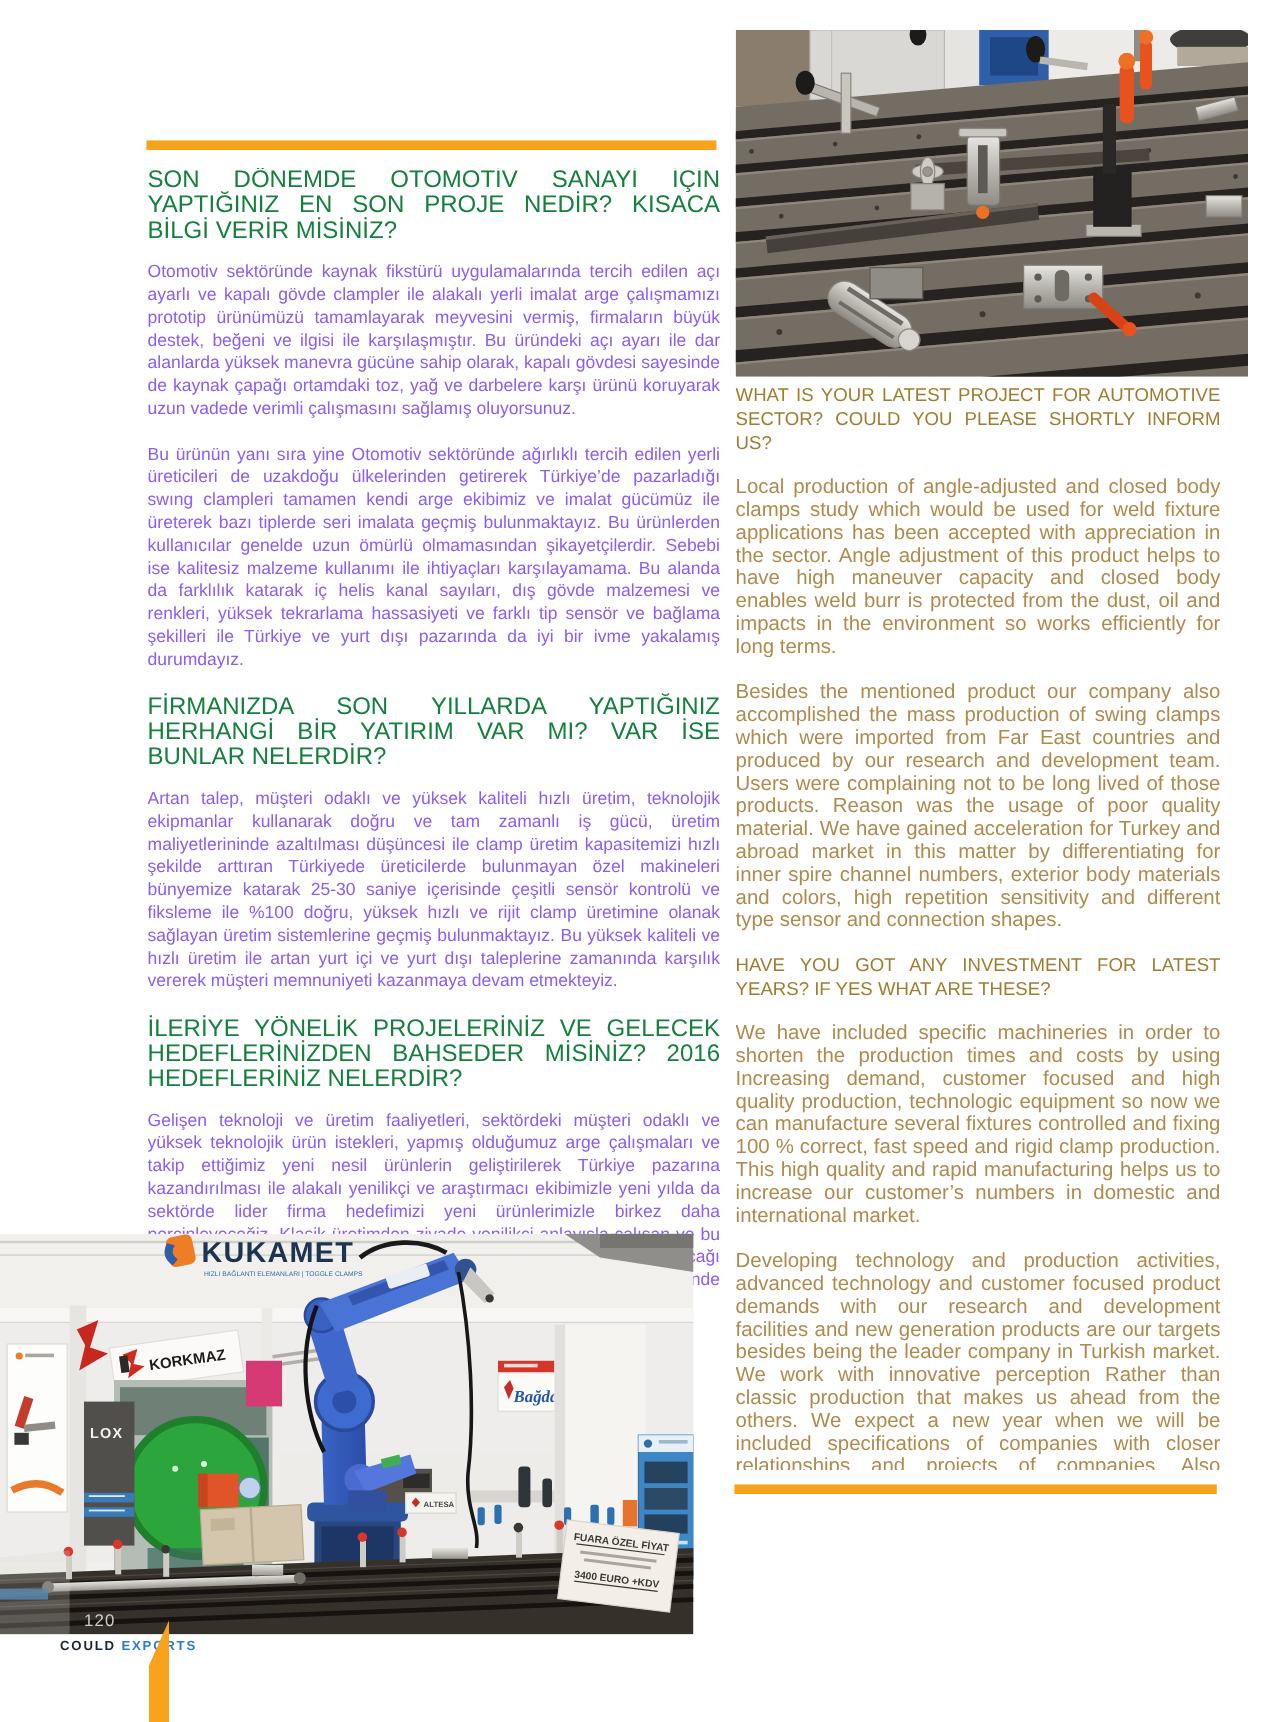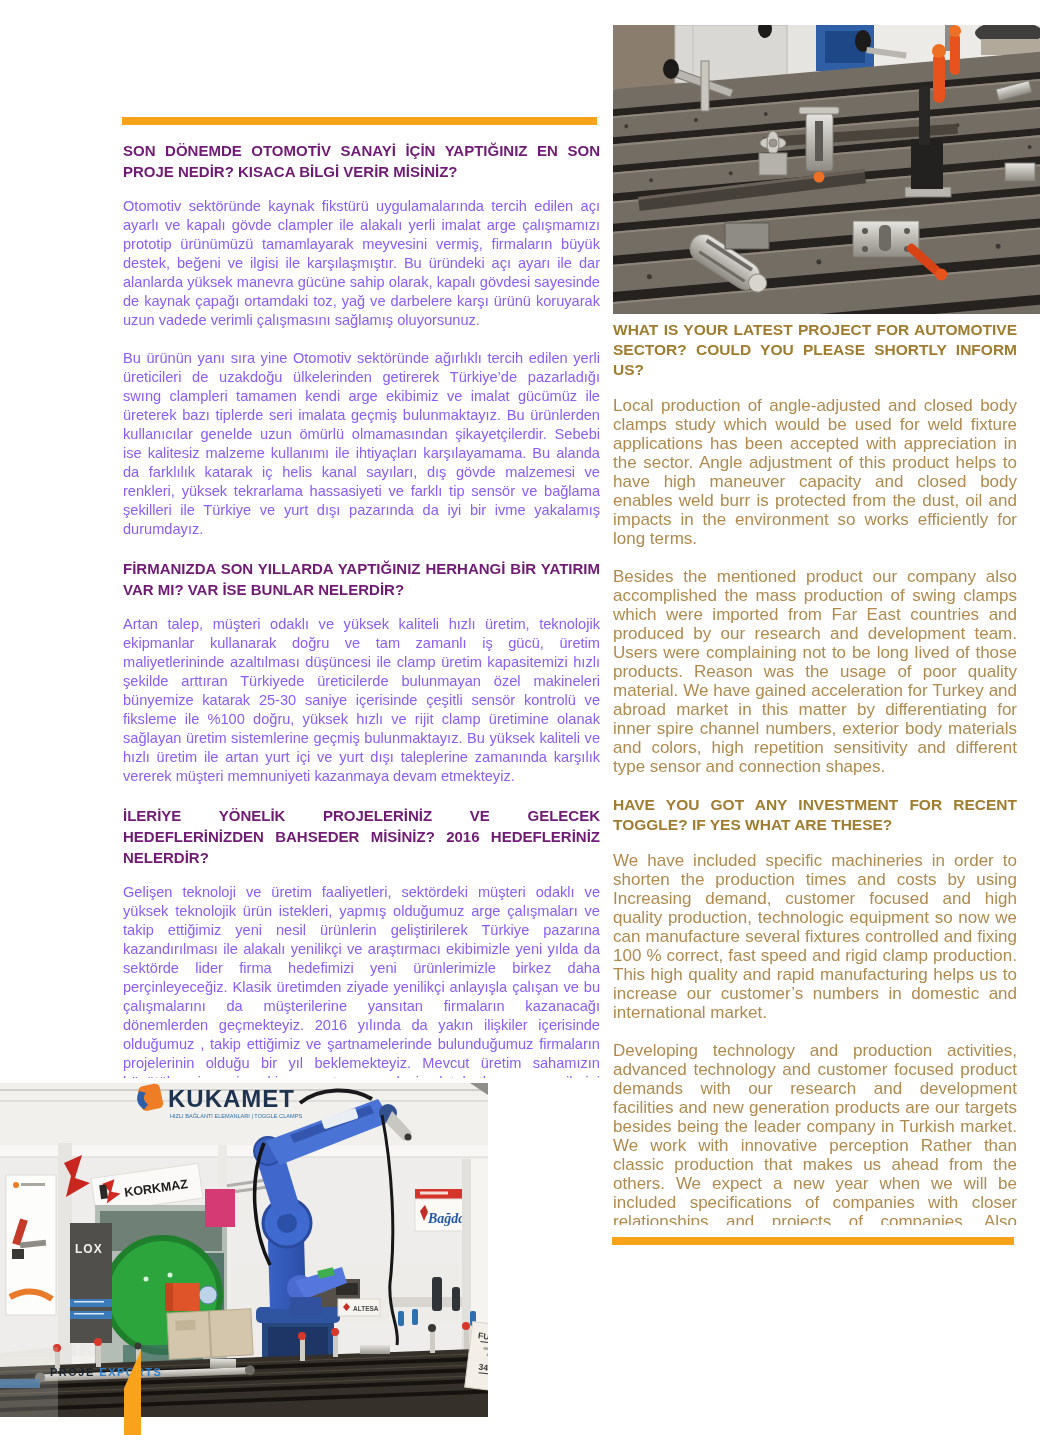--- a/index.html
+++ b/index.html
@@ -3,31 +3,31 @@
 <meta charset="utf-8">
 <style>
   html,body{margin:0;padding:0;background:#ffffff;}
   .page{position:relative;width:1062px;height:1435px;background:#ffffff;overflow:hidden;
         font-family:"Liberation Sans", sans-serif;}
   .rule{position:absolute;background:#F9A21C;}
   .rule-top-left{left:122px;top:117px;width:475px;height:8px;}
   .rule-bottom-right{left:612px;top:1237px;width:402px;height:8px;}
 
   .col-left{position:absolute;left:123px;top:140px;width:477px;height:938px;overflow:hidden;}
-  .col-left h3{margin:0 0 15px 0;font-size:15px;line-height:21px;font-weight:bold;
-               color:#701a75;text-align:justify;}
+  .col-left h3{margin:0 0 15px 0;font-size:20px;line-height:21px;font-weight:normal;
+               color:#15803d;text-align:justify;}
   .col-left p{margin:0 0 19px 0;font-size:14.6px;line-height:19px;color:#8b5cf6;text-align:justify;}
 
   .col-right{position:absolute;left:613px;top:320px;width:404px;height:905px;overflow:hidden;}
-  .col-right h3{margin:0 0 16px 0;font-size:15.5px;line-height:20px;font-weight:bold;
+  .col-right h3{margin:0 0 16px 0;font-size:15.5px;line-height:20px;font-weight:normal;
                 color:#A07C2E;text-align:justify;}
   .col-right p{margin:0 0 19px 0;font-size:17px;line-height:19px;color:#B08A4D;text-align:justify;}
 
   .photo-top{position:absolute;left:613px;top:25px;width:427px;height:289px;margin:0;overflow:hidden;}
-  .photo-bottom{position:absolute;left:0;top:1083px;width:488px;height:334px;margin:0;overflow:hidden;}
+  .photo-bottom{position:absolute;left:0;top:1028px;width:578px;height:334px;margin:0;overflow:hidden;}
   .photo-top svg,.photo-bottom svg{display:block;}
 
   .page-num{position:absolute;left:70px;top:1342px;font-size:14px;letter-spacing:1px;
             color:rgba(230,230,228,0.85);z-index:5;}
   .brand{position:absolute;left:50px;top:1366px;font-size:11px;letter-spacing:1.5px;z-index:5;}
   .brand .b1{color:#1B2631;font-weight:bold;}
   .brand .b2{color:#2D7DC8;font-weight:bold;}
 
   .ribbon{position:absolute;left:124px;top:1350px;width:17px;height:85px;background:#F9A21C;
           clip-path:polygon(0 45%,100% 0,100% 100%,0 100%);z-index:6;}
@@ -165,21 +165,21 @@
     <h3>FİRMANIZDA SON YILLARDA YAPTIĞINIZ HERHANGİ BİR YATIRIM VAR MI? VAR İSE BUNLAR NELERDİR?</h3>
     <p>Artan talep, müşteri odaklı ve yüksek kaliteli hızlı üretim, teknolojik ekipmanlar kullanarak doğru ve tam zamanlı iş gücü, üretim maliyetlerininde azaltılması düşüncesi ile clamp üretim kapasitemizi hızlı şekilde arttıran Türkiyede üreticilerde bulunmayan özel makineleri bünyemize katarak 25-30 saniye içerisinde çeşitli sensör kontrolü ve fiksleme ile  %100 doğru, yüksek hızlı ve rijit clamp üretimine olanak sağlayan üretim sistemlerine geçmiş bulunmaktayız. Bu yüksek kaliteli ve hızlı üretim ile artan yurt içi ve yurt dışı taleplerine zamanında karşılık vererek müşteri memnuniyeti kazanmaya devam etmekteyiz.</p>
     <h3>İLERİYE YÖNELİK PROJELERİNİZ VE GELECEK HEDEFLERİNİZDEN BAHSEDER MİSİNİZ? 2016 HEDEFLERİNİZ NELERDİR?</h3>
     <p>Gelişen teknoloji ve üretim faaliyetleri, sektördeki müşteri odaklı ve yüksek teknolojik ürün istekleri, yapmış olduğumuz arge çalışmaları ve takip ettiğimiz yeni nesil ürünlerin geliştirilerek Türkiye pazarına kazandırılması ile alakalı yenilikçi ve araştırmacı ekibimizle yeni yılda da sektörde lider firma hedefimizi yeni ürünlerimizle birkez daha perçinleyeceğiz. Klasik üretimden ziyade yenilikçi anlayışla çalışan ve bu çalışmalarını da müşterilerine yansıtan firmaların kazanacağı dönemlerden geçmekteyiz. 2016 yılında da yakın ilişkiler içerisinde olduğumuz , takip ettiğimiz ve şartnamelerinde bulunduğumuz firmaların projelerinin olduğu bir yıl beklemekteyiz. Mevcut üretim sahamızın büyütülmesi, yeni makine ve otomasyonlu imalat hatlarımıza yenilerini ekleme projelerimiz kısa sürede devreye alınacak işlerden bazıları olarak ön plana çıkmaktadır.</p>
   </section>
 
   <section class="col-right">
     <h3>WHAT IS YOUR LATEST PROJECT FOR AUTOMOTIVE SECTOR? COULD YOU PLEASE SHORTLY INFORM US?</h3>
     <p>Local production of angle-adjusted and closed body clamps study which would be used for weld fixture applications has been accepted with appreciation in the sector. Angle adjustment of this product helps to have high maneuver capacity and closed body enables weld burr is protected from the dust, oil and impacts in the environment so works efficiently for long terms.</p>
     <p>Besides the mentioned product our company also accomplished the mass production of swing clamps which were imported from Far East countries and produced by our research and development team. Users were complaining not to be long lived of those products. Reason was the usage of poor quality material. We have gained acceleration for Turkey and abroad market in this matter by differentiating for inner spire channel numbers, exterior body materials and colors, high repetition sensitivity and different type sensor and connection shapes.</p>
-    <h3>HAVE YOU GOT ANY INVESTMENT FOR RECENT TOGGLE? IF YES WHAT ARE THESE?</h3>
+    <h3>HAVE YOU GOT ANY INVESTMENT FOR LATEST YEARS? IF YES WHAT ARE THESE?</h3>
     <p>We have included specific machineries in order to shorten the production times and costs by using Increasing demand, customer focused and high quality production, technologic equipment so now we can manufacture several fixtures controlled and fixing 100 % correct, fast speed and rigid clamp production. This high quality and rapid manufacturing helps us to increase our customer’s numbers in domestic and international market.</p>
     <p>Developing technology and production activities, advanced technology and customer focused product demands with our research and development facilities and new generation products are our targets besides being the leader company in Turkish market. We work with innovative perception Rather than classic production that makes us ahead from the others. We expect a new year when we will be included specifications of companies with closer relationships and projects of companies. Also enlarging current manufacturing field and adding new automation systems are our targets.</p>
   </section>
 
   <div class="rule rule-bottom-right"></div>
 
   <figure class="photo-bottom">
     <svg width="578" height="334" viewBox="0 0 578 334">
       <defs>
         <linearGradient id="robo" x1="0" y1="0" x2="1" y2="0">
@@ -386,19 +386,19 @@
         <rect x="482" y="268" width="64" height="2.5" fill="#a9a49c"></rect>
         <rect x="486" y="274" width="56" height="2.5" fill="#a9a49c"></rect>
         <text x="515" y="291" text-anchor="middle" font-family="Liberation Sans, sans-serif" font-size="8.5" font-weight="bold" fill="#3a3833">3400 EURO +KDV</text>
         <line x1="480" y1="294" x2="550" y2="294" stroke="#3a3833" stroke-width="1"></line>
       </g>
     </svg>
   </figure>
 
   <div class="page-num">120</div>
   <div class="brand">
-    <span class="b1">PROJE</span>
+    <span class="b1">COULD</span>
     <span class="b2">EXPORTS</span>
   </div>
 
   <div class="ribbon"></div>
 
 </div>
 
 </body></html>

